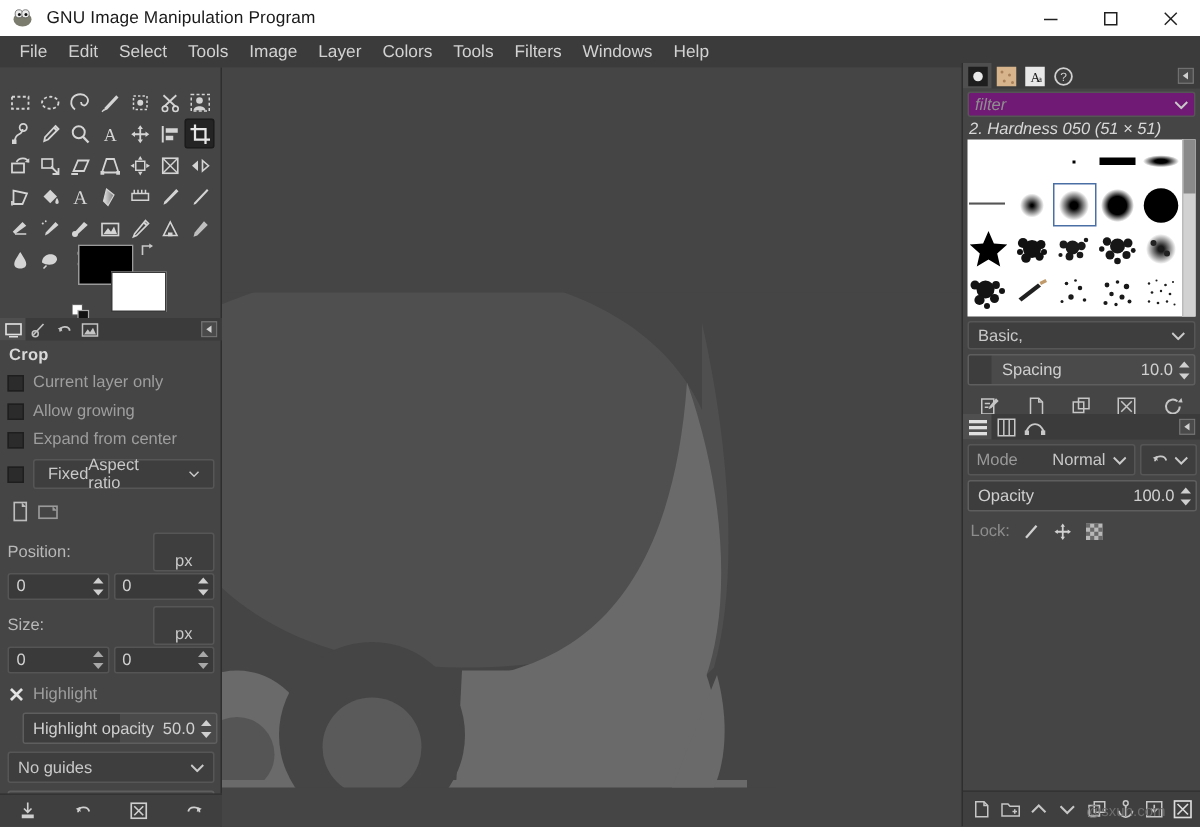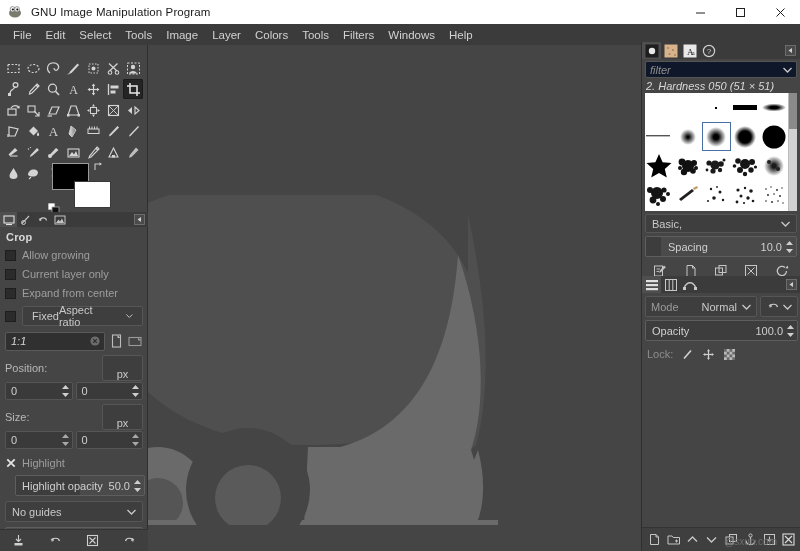--- a/index.html
+++ b/index.html
@@ -142,21 +142,21 @@
   .rightdock {
     position:absolute; left:641px; top:42px; width:159px; height:509px;
     background:#454545; border-left:1px solid #2e2e2e;
   }
   .rd-tabs { height:17px; background:#3b3b3b; display:flex; align-items:center; position:relative; }
   .rd-tab { width:19px; height:17px; display:flex; align-items:center; justify-content:center; }
   .rd-tab.sel { background:#4f4f4f; }
   .rd-menu { position:absolute; right:4px; top:3px; width:11px; height:11px; }
 
   .filterbar {
-    margin:2px 3px 0 3px; height:17px; background:#0f172a; border:1px solid #555; border-radius:2px;
+    margin:2px 3px 0 3px; height:17px; background:#701a75; border:1px solid #555; border-radius:2px;
     display:flex; align-items:center; padding:0 4px; font-style:italic; color:#8e8e8e; font-size:11px;
   }
   .brushname { margin:2px 4px 1px 4px; font-style:italic; font-size:11px; color:#d8d8d8; }
   .brushgridwrap { margin:0 3px; height:118px; background:#ffffff; position:relative; display:flex; }
   .brushgrid {
     flex:1; display:grid; grid-template-columns:repeat(5, 1fr); grid-auto-rows:29px;
     overflow:hidden;
   }
   .bcell { position:relative; display:flex; align-items:center; justify-content:center; }
   .bcell.sel { box-shadow: inset 0 0 0 1px #4a6fa5; }
@@ -577,50 +577,43 @@
               <path d="M7 3 L3.5 5.5 L7 8 Z" fill="#d0d0d0"></path>
             </svg>
         </div>
       </div>
 
       <div class="to-body">
         <div class="to-title">Crop</div>
 
         <div class="chkrow">
           <div class="chkbox"></div>
-          <div class="chklabel">Allow growing</div>
+          <div class="chklabel">Current layer only</div>
         </div>
         <div class="chkrow">
           <div class="chkbox"></div>
-          <div class="chklabel">Current layer only</div>
+          <div class="chklabel">Allow growing</div>
         </div>
         <div class="chkrow">
           <div class="chkbox"></div>
           <div class="chklabel">Expand from center</div>
         </div>
 
         <div class="fixedrow">
           <div class="chkbox"></div>
           <div class="combo">
             <span class="cl">Fixed</span>
             <span class="cv">Aspect ratio</span>
             <svg class="caret" viewBox="0 0 9 6">
                 <path d="M0.5 1 L4.5 5 L8.5 1" fill="none" stroke="#c9c9c9" stroke-width="1.3"></path>
               </svg>
           </div>
         </div>
 
         <div class="ratiorow">
-          <div class="ratiofield">
-            <span>1:1</span>
-            <svg class="clr" viewBox="0 0 12 12">
-                <circle cx="6" cy="6" r="4.6" fill="#6d6d6d"></circle>
-                <path d="M4.2 4.2 L7.8 7.8 M7.8 4.2 L4.2 7.8" stroke="#2e2e2e" stroke-width="1.2"></path>
-              </svg>
-          </div>
           <div class="sqbtn">
             <svg width="13" height="14" viewBox="0 0 13 14">
                 <rect x="2.5" y="1" width="8" height="12" fill="none" stroke="#bdbdbd" stroke-width="1.1"></rect>
                 <path d="M7.5 1 L10.5 4 L7.5 4 Z" fill="#bdbdbd"></path>
               </svg>
           </div>
           <div class="sqbtn">
             <svg width="14" height="13" viewBox="0 0 14 13">
                 <rect x="1" y="2.5" width="12" height="8" fill="none" stroke="#9a9a9a" stroke-width="1.1"></rect>
                 <path d="M10 2.5 L13 5.5 L10 5.5 Z" fill="#9a9a9a"></path>

